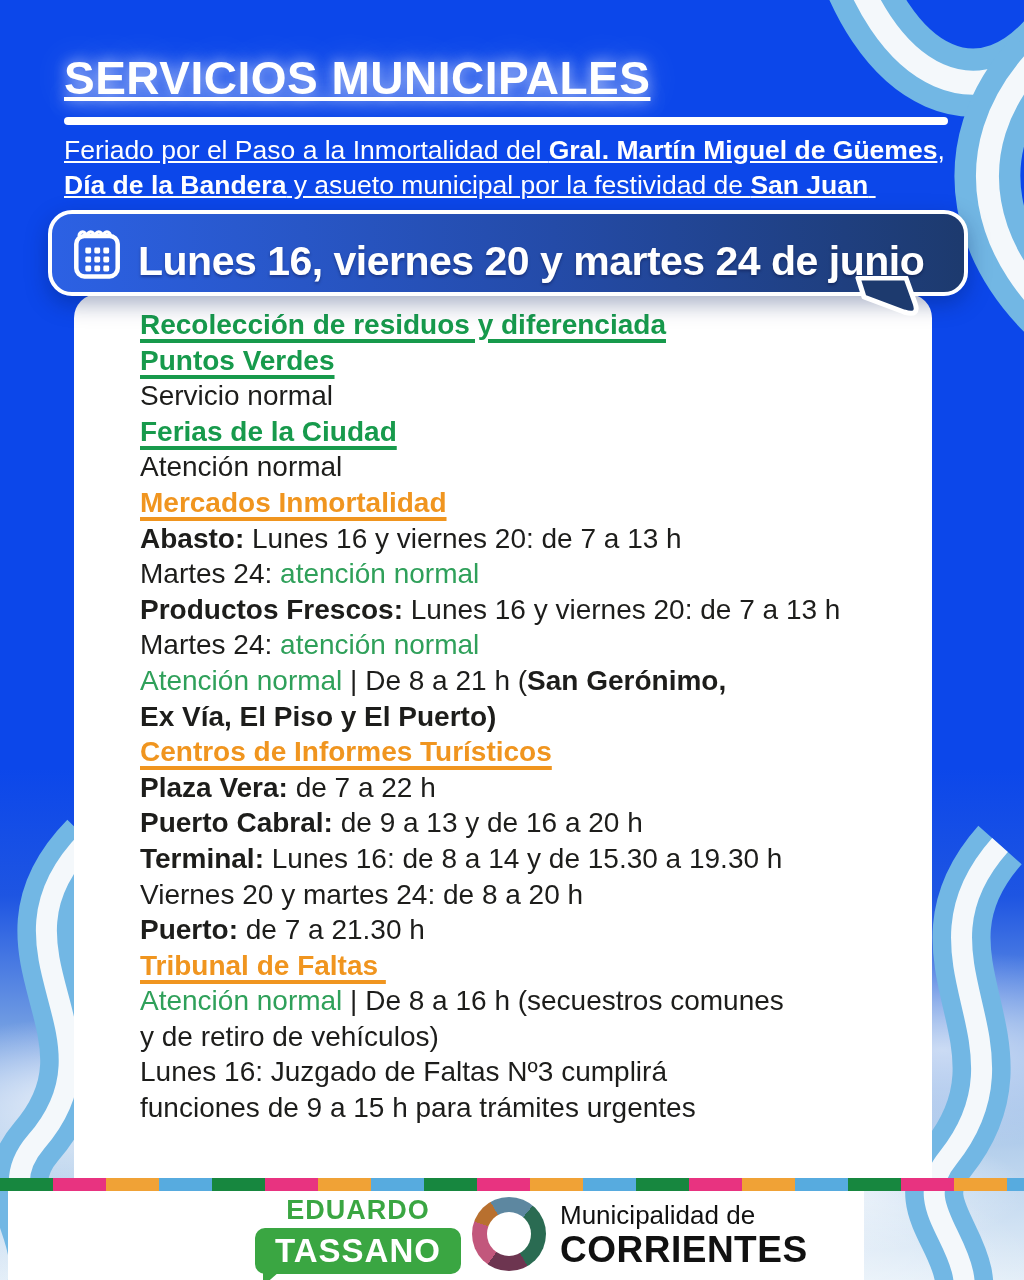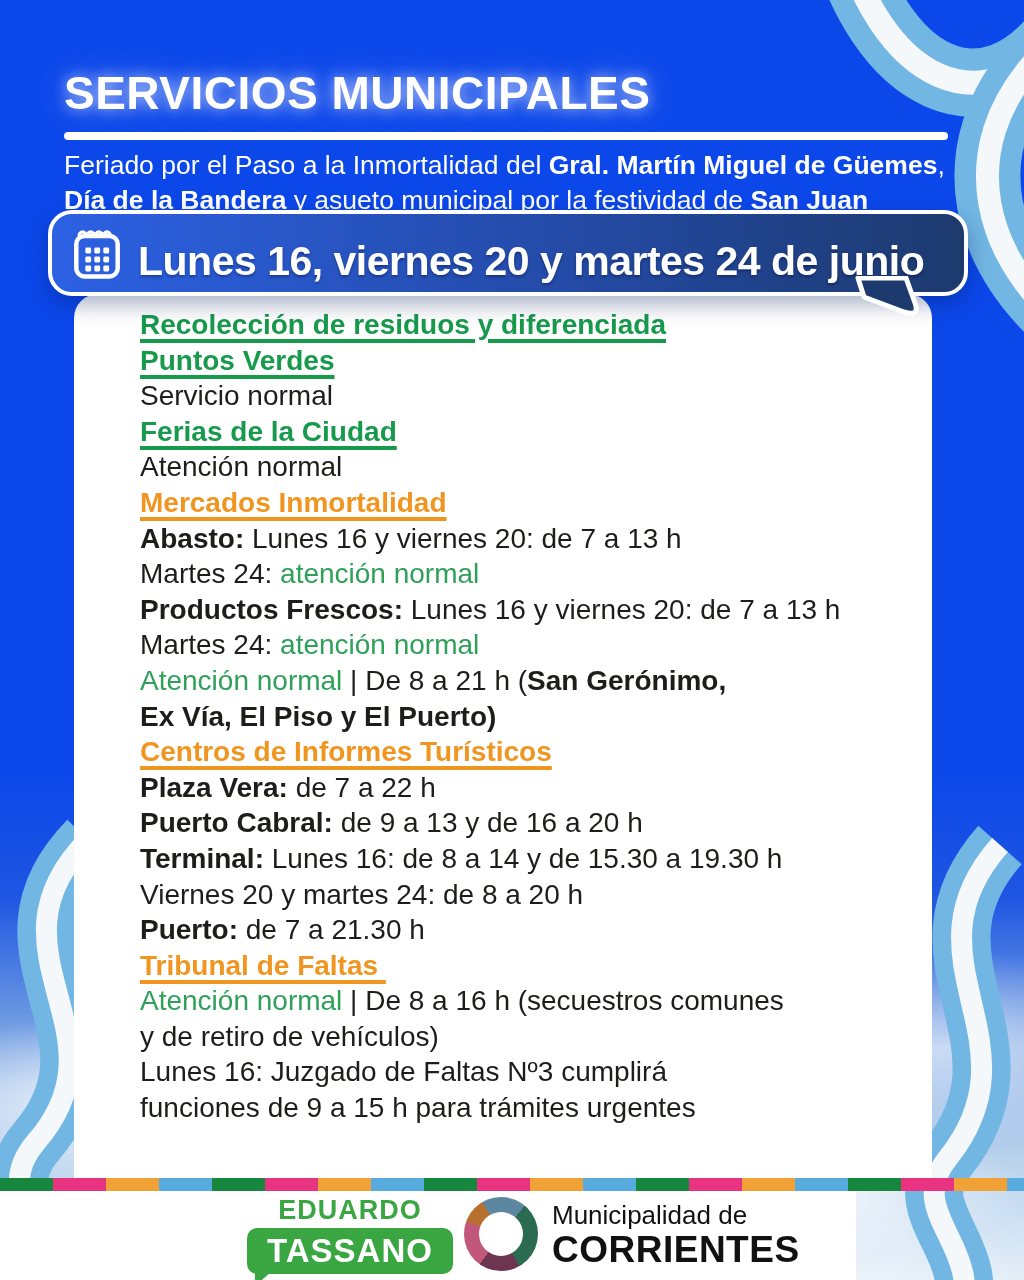--- a/index.html
+++ b/index.html
@@ -25,21 +25,21 @@
       #1e55e2 70%,#6f9be2 80%,#b6d0ec 90%,#e3eef8 100%);
   }
   .clouds{position:absolute;inset:0;z-index:1;pointer-events:none;
     background:
       radial-gradient(ellipse 340px 120px at 10% 86%, rgba(255,255,255,.85), transparent 70%),
       radial-gradient(ellipse 420px 140px at 92% 82%, rgba(255,255,255,.6), transparent 70%),
       radial-gradient(ellipse 700px 180px at 50% 99%, rgba(255,255,255,.9), transparent 75%),
       radial-gradient(ellipse 300px 90px at 80% 93%, rgba(255,255,255,.7), transparent 70%);
   }
   .ribbons{position:absolute;inset:0;z-index:1;pointer-events:none;}
-  .page-header{position:absolute;left:64px;top:66px;width:900px;z-index:2;color:#fff;}
+  .page-header{position:absolute;left:64px;top:51px;width:900px;z-index:2;color:#fff;text-decoration:underline;}
   .page-title{
     font-size:46px;font-weight:800;letter-spacing:.5px;color:#fff;
     text-shadow:0 0 14px rgba(255,255,255,.65),0 0 34px rgba(255,255,255,.35);
   }
   .divider{margin-top:12px;width:884px;height:8px;border-radius:4px;background:#fff;}
   .subtitle{margin-top:8px;font-size:26.5px;line-height:35px;color:#fff;}
   .subtitle .seg{white-space:pre-wrap;}
   .subtitle .b{font-weight:700;}
   .date-banner{
     position:absolute;left:48px;top:210px;width:920px;height:86px;z-index:3;
@@ -74,21 +74,21 @@
   .seg-green{color:var(--inline-green);}
   .seg-regular{font-weight:400;}
   .strip{
     position:absolute;left:0;top:1178px;width:1024px;height:13px;z-index:3;
     background:repeating-linear-gradient(90deg,
       var(--strip-green) 0 53px,
       var(--strip-pink) 53px 106px,
       var(--strip-orange) 106px 159px,
       var(--strip-blue) 159px 212px);
   }
-  .page-footer{position:absolute;left:0;top:1191px;width:856px;height:89px;background:#fff;z-index:3;}
+  .page-footer{position:absolute;left:8px;top:1191px;width:856px;height:89px;background:#fff;z-index:3;}
   .tassano{position:absolute;left:247px;top:4px;width:206px;text-align:center;}
   .eduardo-label{color:var(--tassano-green);font-size:27px;font-weight:700;letter-spacing:1px;}
   .tassano-box{
     position:relative;margin-top:2px;height:46px;background:var(--tassano-green);
     border-radius:10px;display:flex;align-items:center;justify-content:center;
     color:#fff;font-size:33px;font-weight:800;letter-spacing:1px;
   }
   .tassano-tail{
     position:absolute;left:8px;bottom:-12px;width:0;height:0;
     border-top:14px solid var(--tassano-green);border-right:16px solid transparent;

